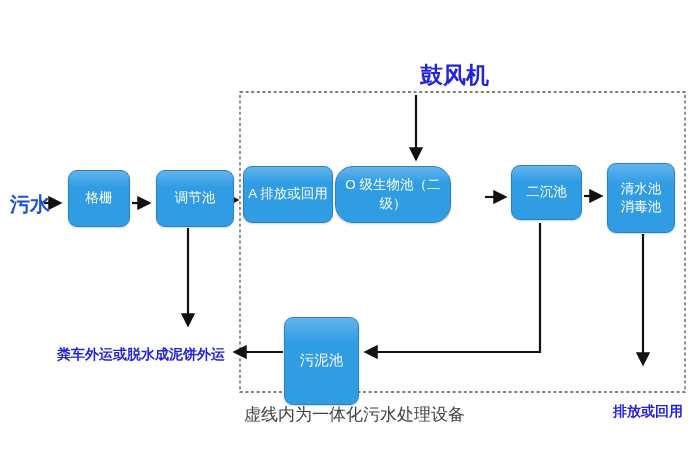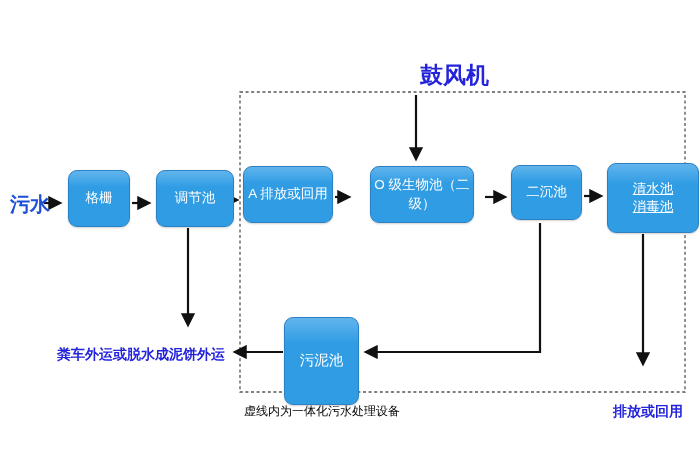--- a/index.html
+++ b/index.html
@@ -18,27 +18,27 @@
     color:#ffffff;font-size:13.5px;line-height:1.35;text-align:center;
     box-shadow:0 1px 2px rgba(0,0,0,0.18);
   }
   .lbl{position:absolute;white-space:nowrap;}
   .lbl.black{color:#111;}
   .lbl.blue{color:var(--blue-text);font-weight:bold;}
   #label-influent{left:10px;top:191px;font-size:20px;font-weight:bold;color:#1d4ed8;}
   #label-blower{left:393px;top:60px;font-size:23px;margin-left:27px;}
   #label-manure{left:57px;top:346px;font-size:14px;}
   #label-discharge{left:613px;top:403px;font-size:14px;}
-  #label-caption{left:244px;top:403px;font-size:12px;color:#000000;}
+  #label-caption{left:244px;top:403px;font-size:17px;color:#404040;}
   #box-grille{left:68px;top:170px;width:62px;height:57px;}
   #box-regulating{left:156px;top:170px;width:78px;height:57px;}
   #box-a-bio{left:243px;top:166px;width:90px;height:57px;}
-  #box-o-bio{left:370px;top:166px;width:104px;height:57px;}
+  #box-o-bio{left:335px;top:166px;width:116px;height:57px;border-radius:18px;}
   #box-secondary{left:511px;top:165px;width:71px;height:55px;}
-  #box-clear{left:607px;top:163px;width:92px;height:70px;text-decoration:underline;}
+  #box-clear{left:607px;top:163px;width:68px;height:70px;}
   #box-sludge{left:284px;top:317px;width:75px;height:88px;font-size:14.5px;}
   svg line,svg path{stroke:var(--arrow);stroke-width:2.2;fill:none;}
   svg .dashed{stroke:var(--dash);stroke-width:1.3;fill:none;stroke-dasharray:3 2.6;}
 </style>
 </head>
 <body style="--box-fill: #2f9ce4; --box-fill-top: #62b4ec; --box-border: #2b80c4; --blue-text: #2323dc; --arrow: #111111; --dash: #555555;">
 
 <svg class="layer" viewBox="0 0 700 450">
   <defs>
     <marker id="ah" viewBox="0 0 10 10" refX="7.5" refY="5" markerWidth="6.5" markerHeight="6.5" orient="auto-start-reverse">

